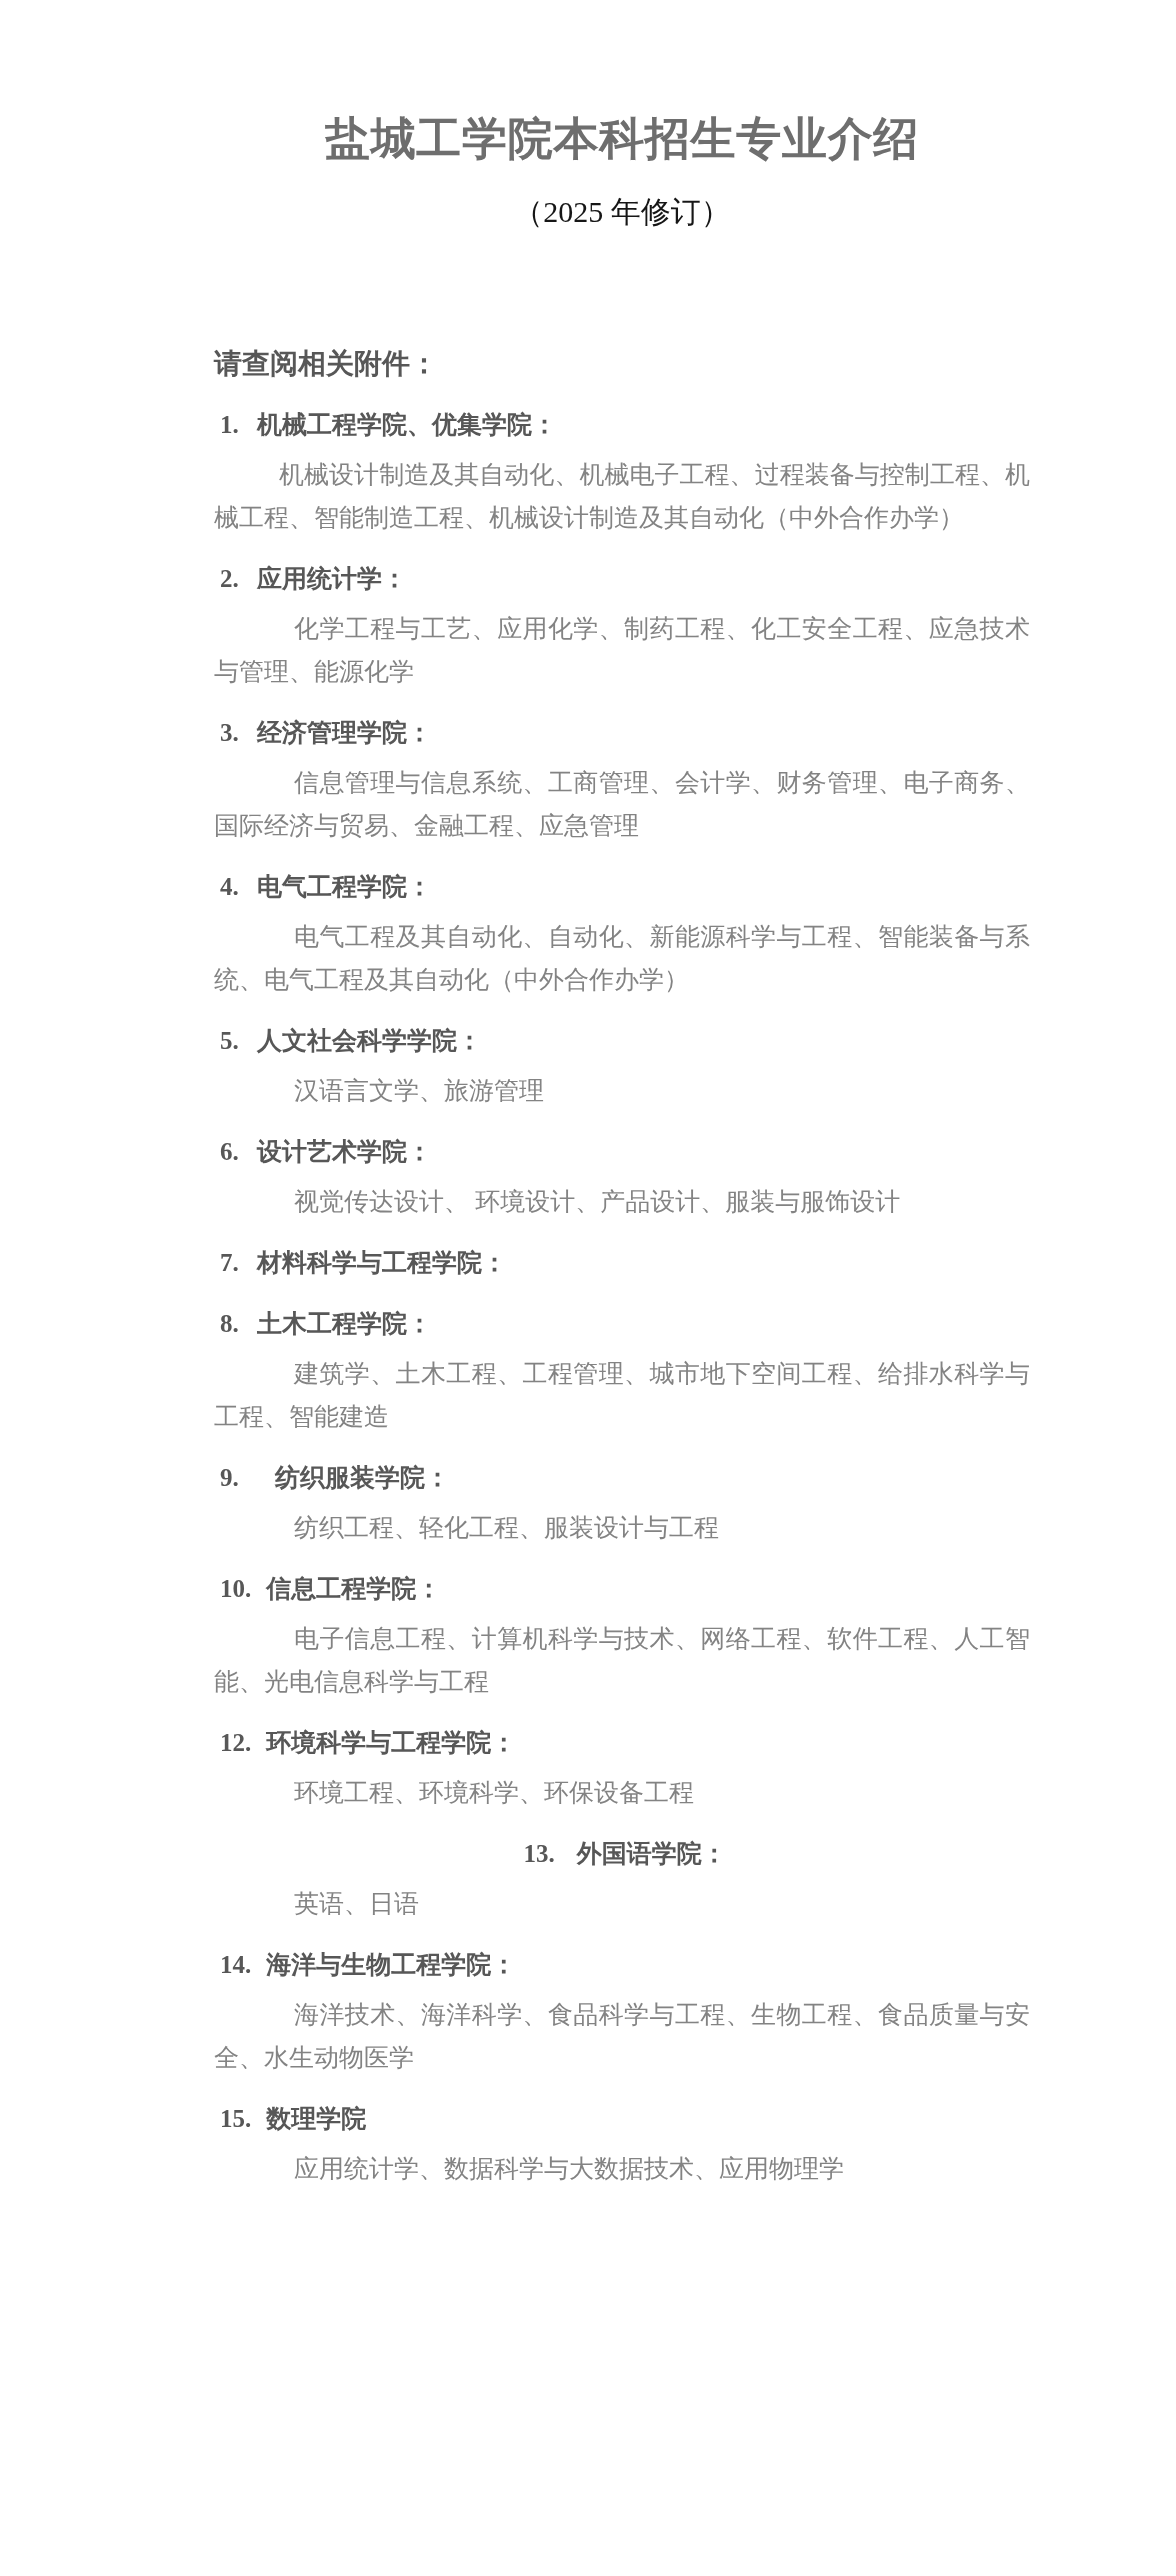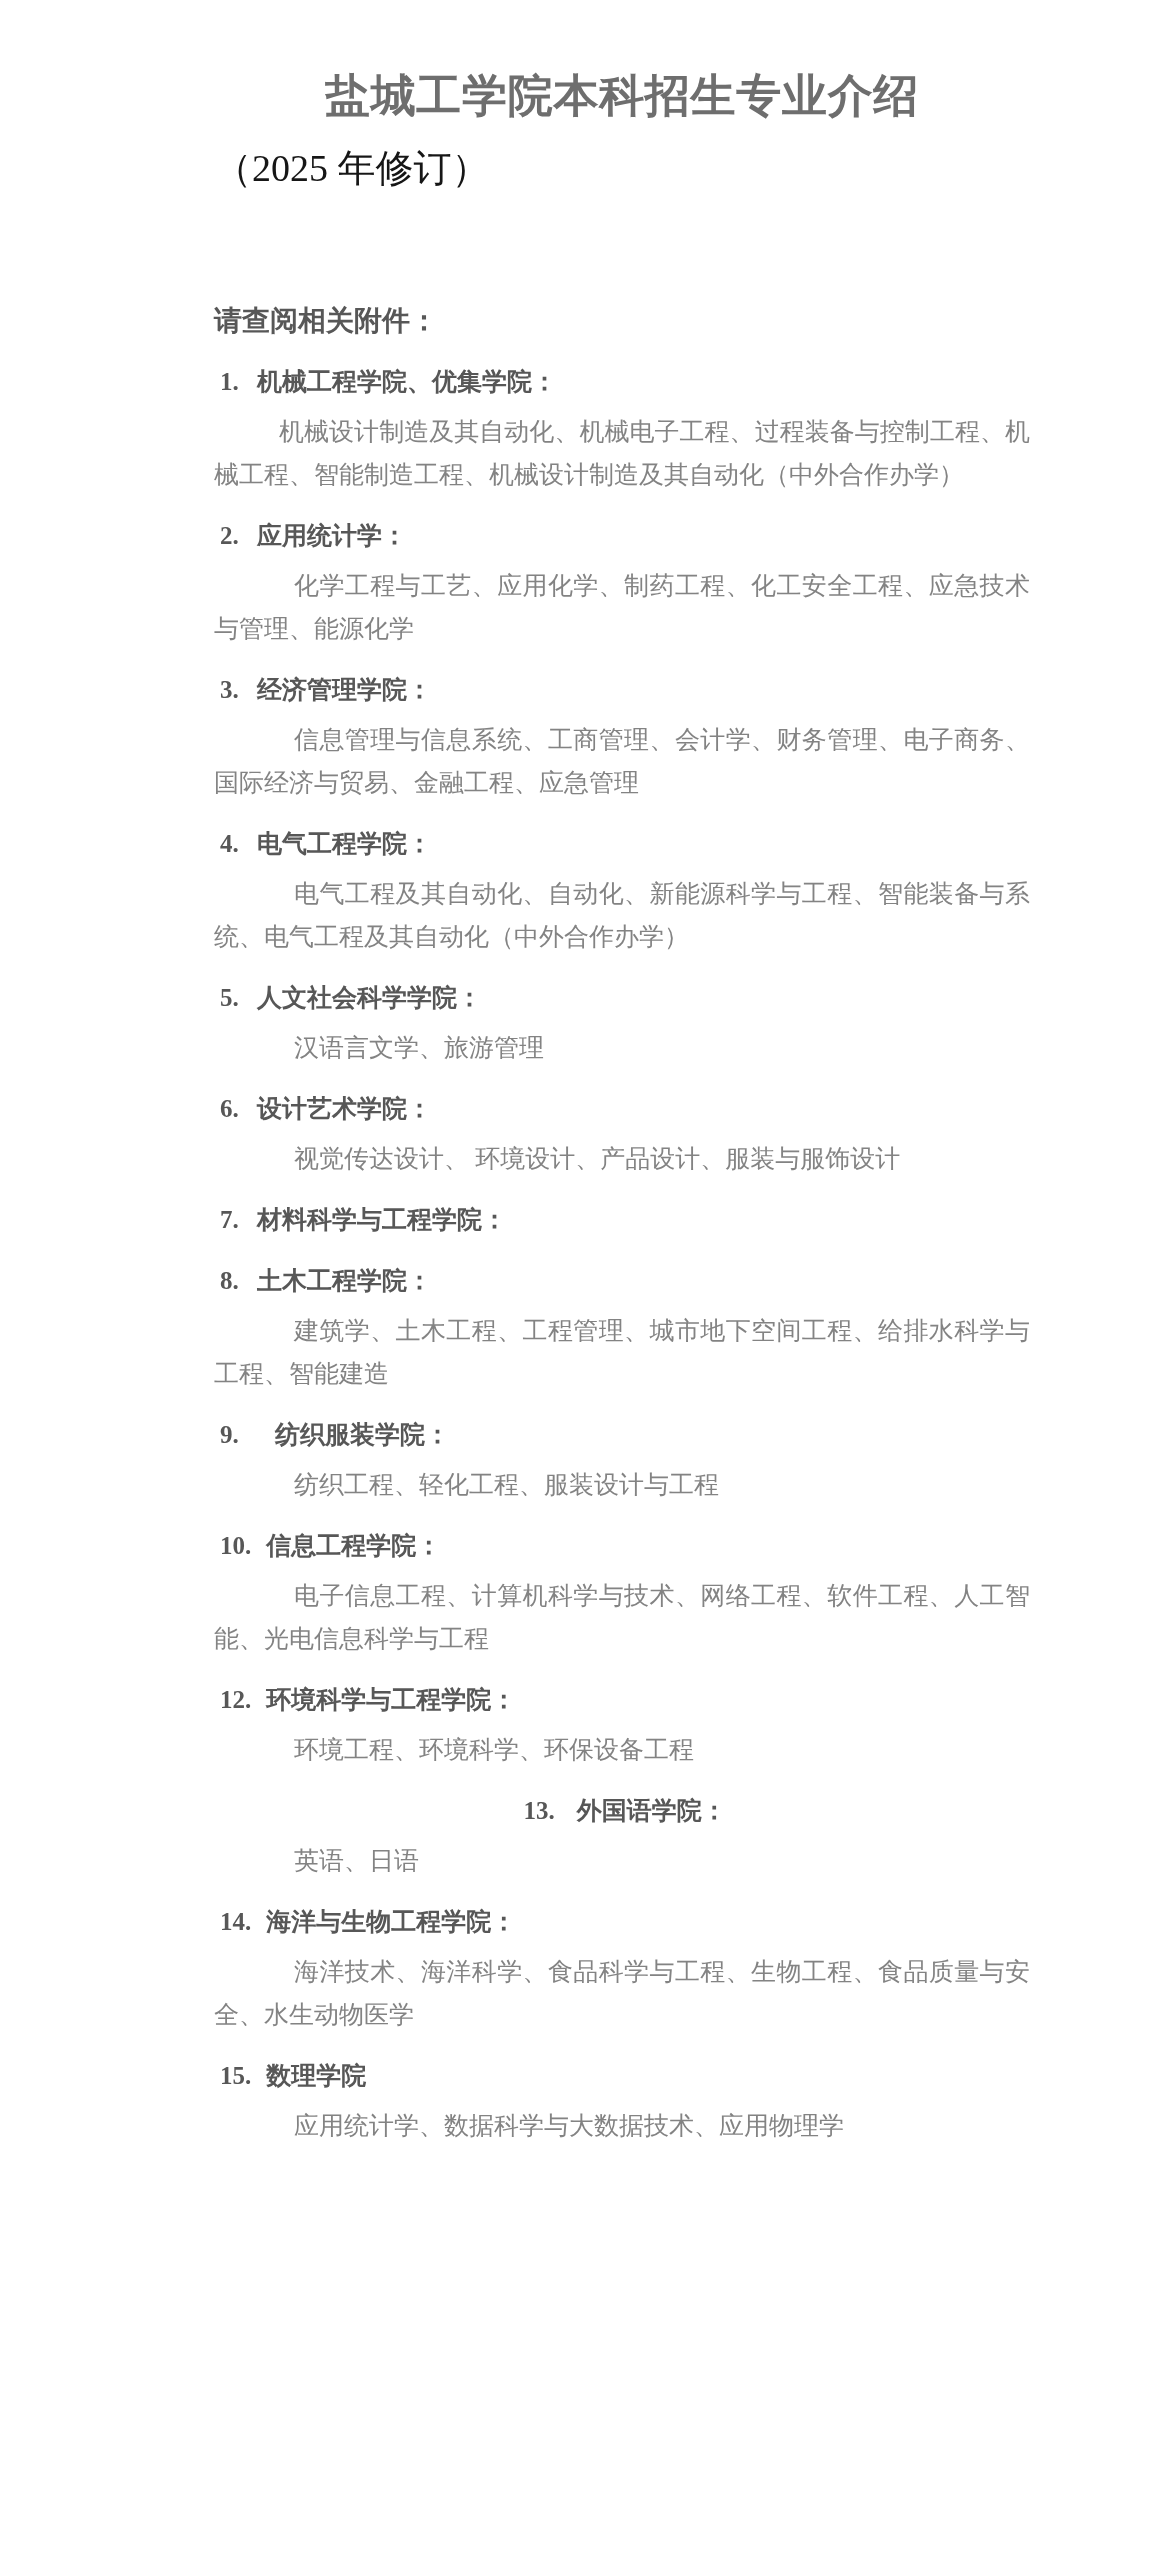--- a/index.html
+++ b/index.html
@@ -9,36 +9,36 @@
   body {
     width: 1177px;
     height: 2576px;
     overflow: hidden;
     font-family: "Liberation Serif", "DejaVu Serif", serif;
   }
   .page {
     width: 1177px;
     height: 2576px;
     background: #ffffff;
-    padding: 70px 147px 0 214px;
+    padding: 113px 147px 0 214px;
   }
   .doc-title {
     font-size: 45px;
     font-weight: 700;
     color: #6e6e6e;
     text-align: center;
     line-height: 52px;
     letter-spacing: 0.7px;
     white-space: nowrap;
   }
   .doc-subtitle {
-    font-size: 38px;
+    font-size: 30px;
     font-weight: 400;
     color: #161616;
-    text-align: left;
+    text-align: center;
     line-height: 39px;
     margin-top: 27px;
   }
   .intro {
     font-size: 28px;
     font-weight: 700;
     color: #575757;
     line-height: 43px;
     margin-top: 111px;
   }

